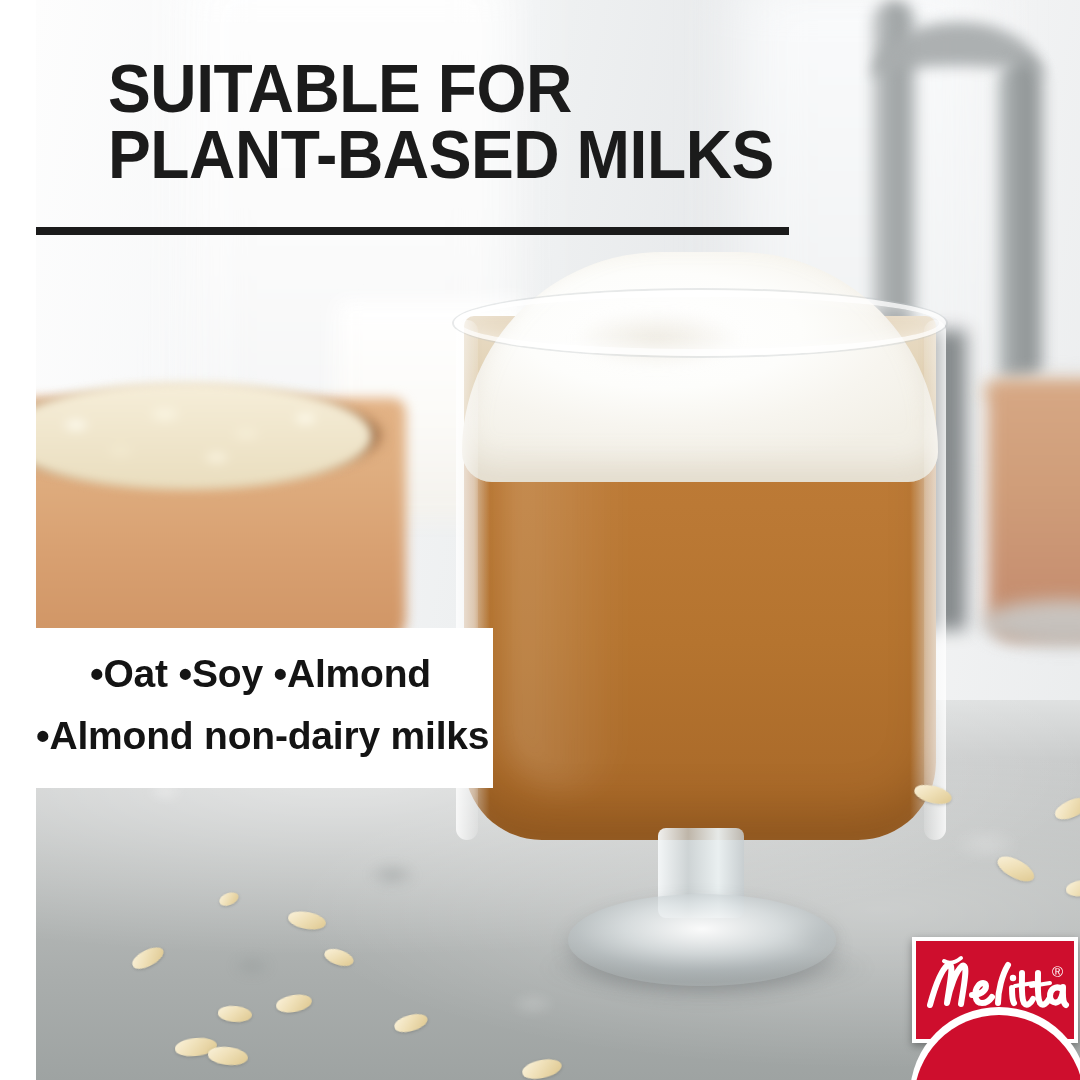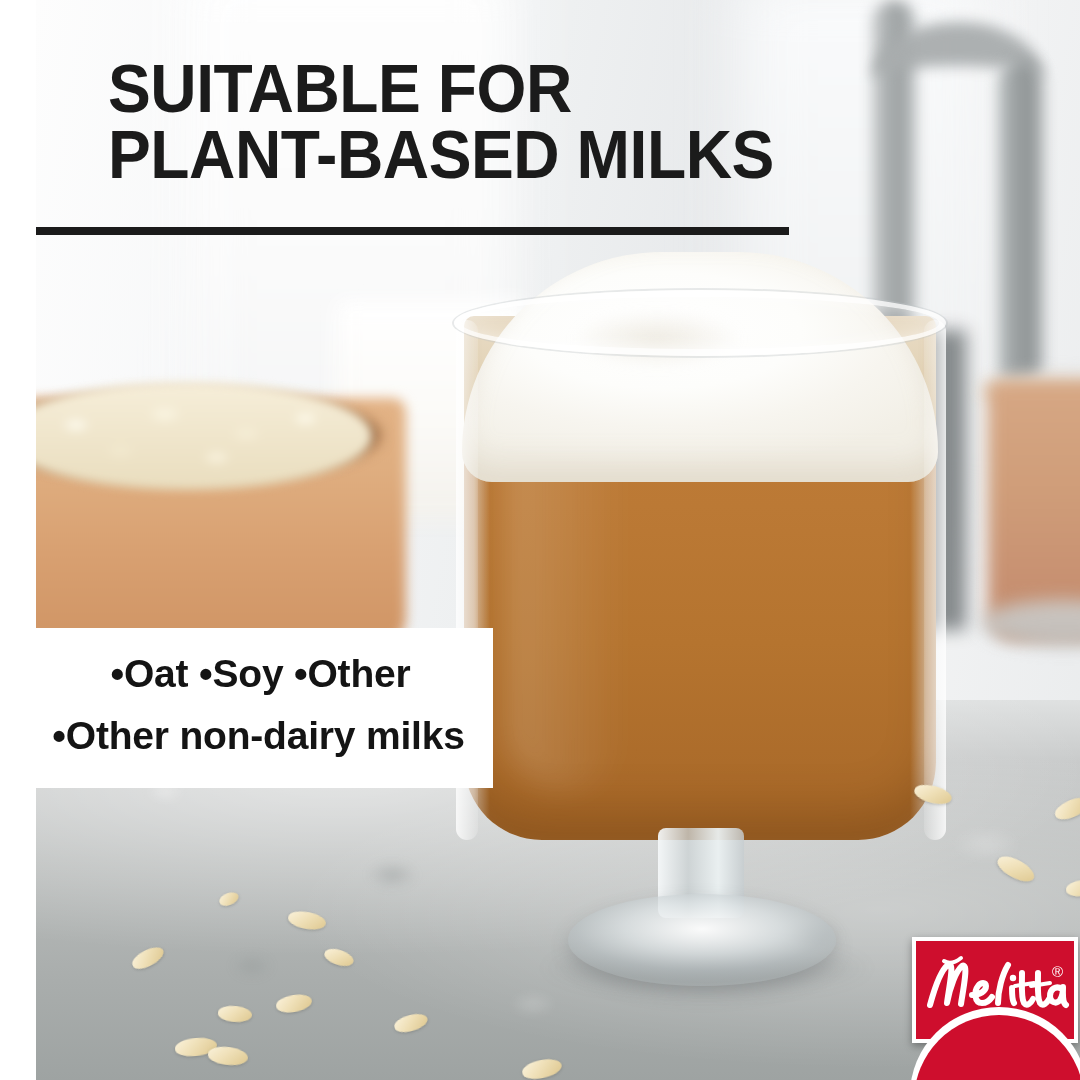--- a/index.html
+++ b/index.html
@@ -346,22 +346,22 @@
   </div>
 
   <div class="header">
     <div class="title">SUITABLE FOR
 PLANT-BASED MILKS</div>
     <div class="rule"></div>
   </div>
 
   <div class="panel">
     <div class="bullets">
-      <div class="bullet-row row-1">•Oat  •Soy •Other</div>
-      <div class="bullet-row row-2">•Other non-dairy milks</div>
+      <div class="bullet-row row-1">•Oat  •Soy •Almond</div>
+      <div class="bullet-row row-2">•Almond non-dairy milks</div>
     </div>
   </div>
 
   <div class="logo">
     <div class="logo-flag">
       <div class="logo-curve"></div>
       <div class="logo-curve-in"></div>
     </div>
     <div class="logo-word">
       <svg width="150" height="74" viewBox="0 0 150 74" aria-label="Melitta">

